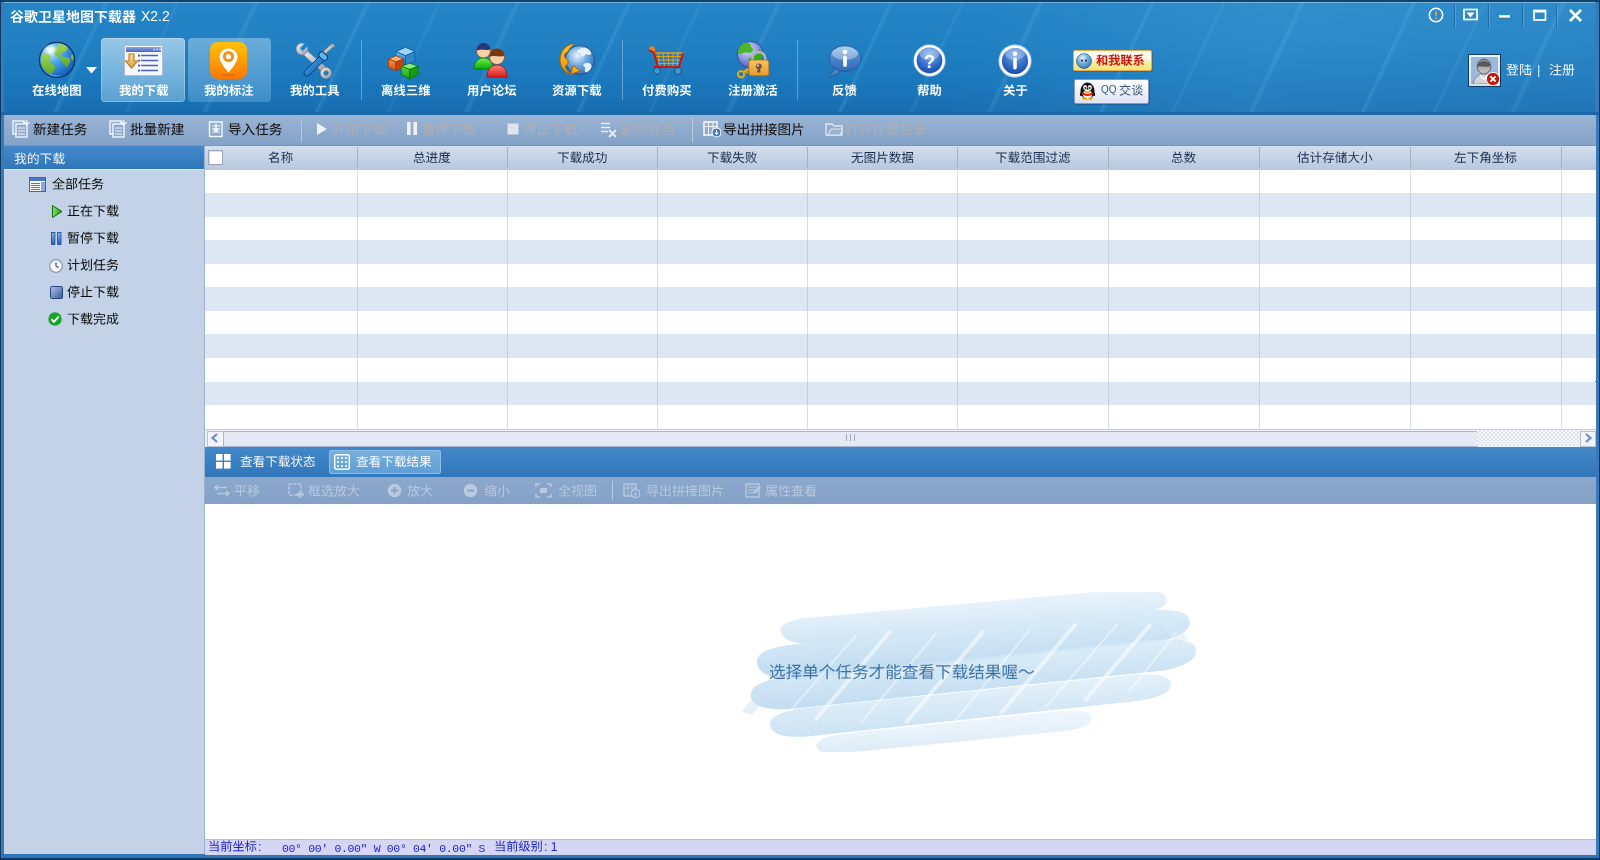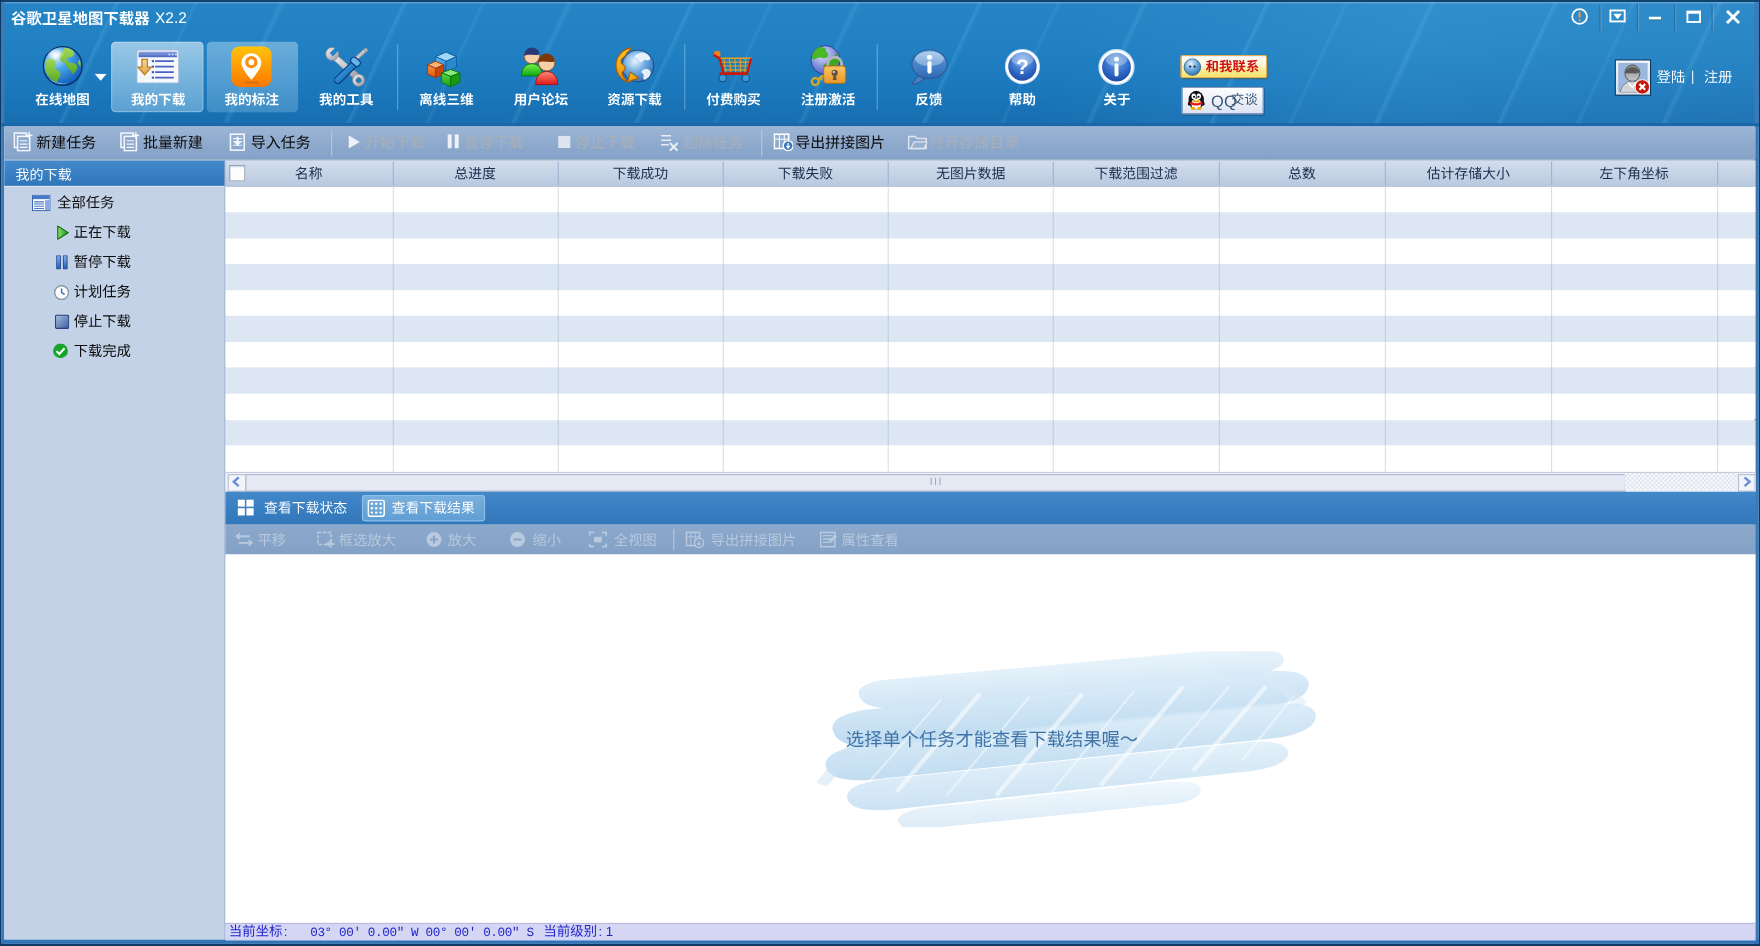--- a/index.html
+++ b/index.html
@@ -410,21 +410,21 @@
     <ellipse cx="11.8" cy="6.5" rx="2" ry="2.6" fill="#fff"></ellipse>
 <circle cx="7.5" cy="7" r="1" fill="#111"></circle>
     <circle cx="11.5" cy="7" r="1" fill="#111"></circle>
 <path d="M7 9.5c1.5 1.2 3.5 1.2 5 0l1 1.5c-2 1.5-5 1.5-7 0z" fill="#f5a800"></path>
 <path d="M4 10c-1.5 1-2.5 3-2 4.5 1 1 2.5 0.5 3-1z" fill="#111"></path>
     <path d="M15 10c1.5 1 2.5 3 2 4.5-1 1-2.5 0.5-3-1z" fill="#111"></path>
 <path d="M5 11c2 2.5 7 2.5 9 0l1.5 2c-3 2.5-9 2.5-12 0z" fill="#e81818"></path>
 <ellipse cx="6.5" cy="17.5" rx="2.2" ry="1.4" fill="#f5a800"></ellipse>
     <ellipse cx="12.5" cy="17.5" rx="2.2" ry="1.4" fill="#f5a800"></ellipse>
 </svg>
-<div class="a" style="left:1101px;top:84px;color:#3a5878;font-size:15px">QQ</div>
+<div class="a" style="left:1101px;top:84px;color:#3a5878;font-size:10px">QQ</div>
 <svg class="ct" style="left:1119.0px;top:80.4px" width="26" height="20">
     <g fill="#3a5878" transform="translate(0,14.64) scale(0.012200,-0.012200)">
       <use href="#r4EA4" x="0"></use>
       <use href="#r8C08" x="1000"></use>
     </g>
   </svg>
 <div class="a" style="left:1468px;top:54px;width:33px;height:33px;background:#0d3a64;"></div>
 <div class="a" style="left:1469px;top:55px;width:31px;height:31px;background:linear-gradient(180deg,#f2f6fa,#d8e2ee);"></div>
 <svg class="a" style="left:1471px;top:57px" width="27" height="27" viewBox="0 0 27 27">
 <rect width="27" height="27" fill="#9ab8dc"></rect>
@@ -1011,21 +1011,21 @@
 <div class="a" style="left:205px;top:839px;width:1391px;height:15px;background:#d5d6f4;border-top:1px solid #b8bade"></div>
 <svg class="ct" style="left:208.0px;top:835.9px" width="51" height="20">
     <g fill="#2226c8" transform="translate(0,14.64) scale(0.012200,-0.012200)">
       <use href="#r5F53" x="0"></use>
       <use href="#r524D" x="1000"></use>
       <use href="#r5750" x="2000"></use>
       <use href="#r6807" x="3000"></use>
     </g>
   </svg>
 <div class="a" style="left:258px;top:840px;color:#2226c8;font-size:12px">:</div>
-<div class="a" style="left:282px;top:841.5px;color:#2226c8;font-size:11.5px;font-family:'Liberation Mono',monospace;letter-spacing:-0.35px">03° 00′  0.00″ W 00° 00′  0.00″ S</div>
+<div class="a" style="left:282px;top:841.5px;color:#2226c8;font-size:11.5px;font-family:'Liberation Mono',monospace;letter-spacing:-0.35px">00° 00′  0.00″ W 00° 04′  0.00″ S</div>
 <svg class="ct" style="left:494.0px;top:835.9px" width="51" height="20">
     <g fill="#2226c8" transform="translate(0,14.64) scale(0.012200,-0.012200)">
       <use href="#r5F53" x="0"></use>
       <use href="#r524D" x="1000"></use>
       <use href="#r7EA7" x="2000"></use>
       <use href="#r522B" x="3000"></use>
     </g>
   </svg>
 <div class="a" style="left:544px;top:840px;color:#2226c8;font-size:12px">: 1</div>
 <svg width="0" height="0" style="position:absolute">

